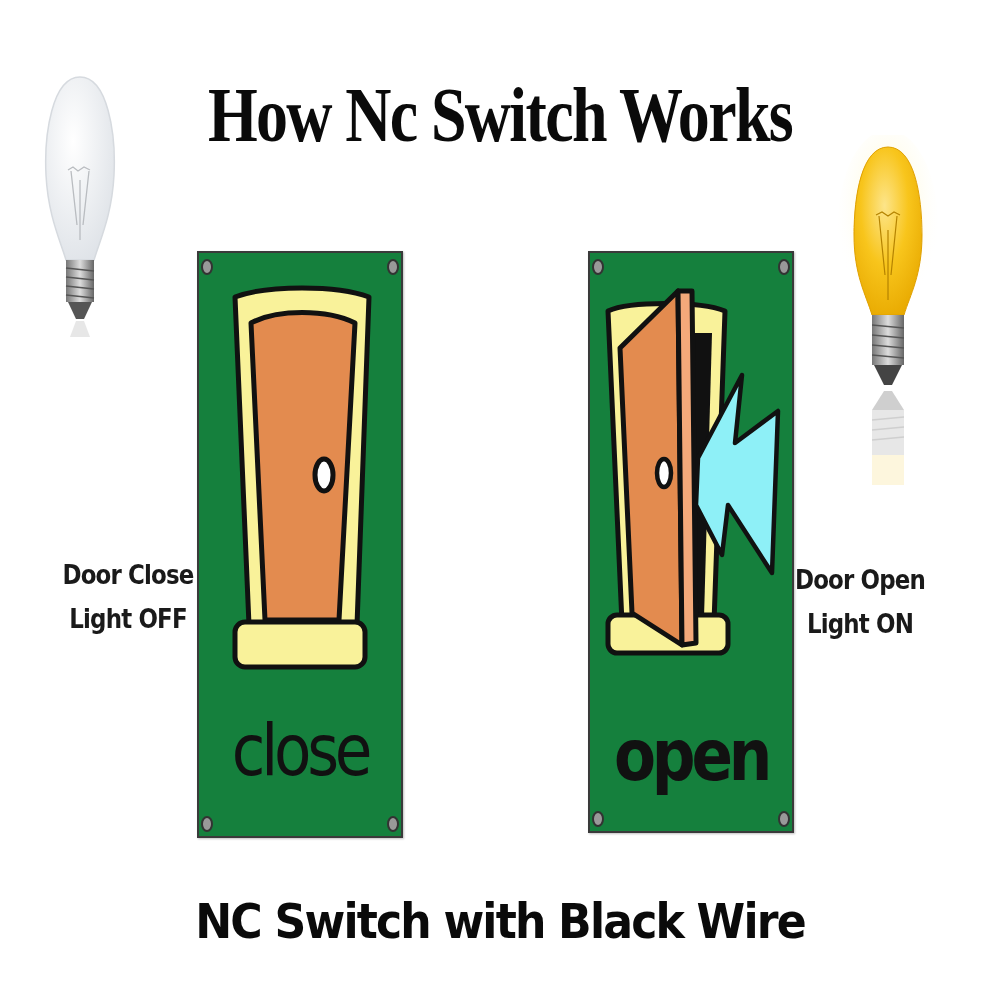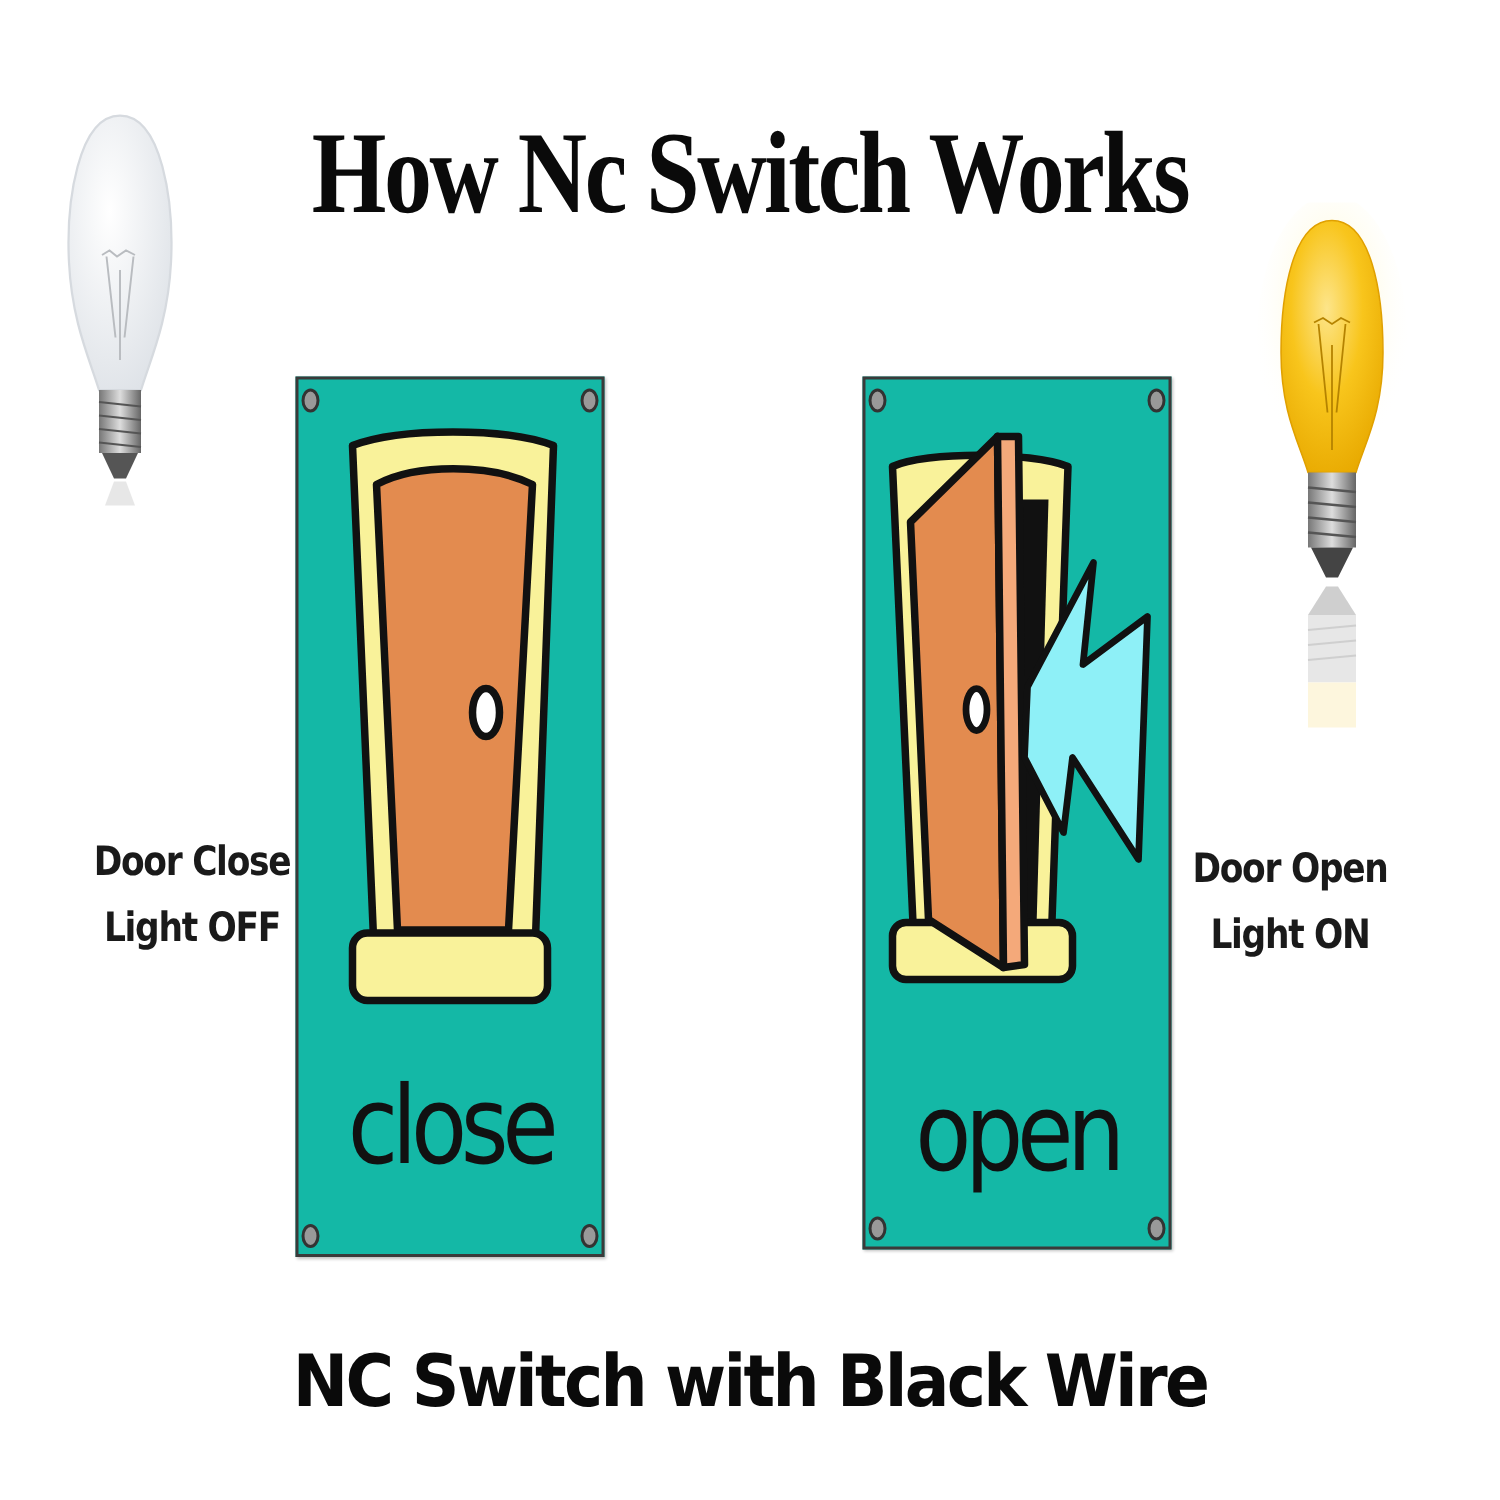--- a/index.html
+++ b/index.html
@@ -9,21 +9,21 @@
     font-family:"Liberation Serif", "DejaVu Serif", serif; font-weight:bold;
     font-size:78px; letter-spacing:-2px; color:#0a0a0a; transform:scaleX(0.82); transform-origin:center;
   }
   .bulb { position:absolute; }
   .side-label {
     position:absolute; font-family:"DejaVu Sans", sans-serif; font-weight:bold;
     font-size:27px; line-height:44px; color:#1a1a1a; text-align:center; letter-spacing:-1px;
     transform:scaleX(0.85);
   }
   .panel {
-    position:absolute; background:#14b8a6; border:2px solid #3a3a3a;
+    position:absolute; background:#15803d; border:2px solid #3a3a3a;
     box-shadow: 1px 1px 2px rgba(0,0,0,0.25);
   }
   .screw { position:absolute; width:12px; height:16px; border-radius:50%; border:2px solid #333; background:#999; box-sizing:border-box; }
   .panel-word {
     position:absolute; left:0; width:100%; text-align:center;
     font-family:"DejaVu Sans", sans-serif; font-size:72px; color:#111; letter-spacing:-5px;
     transform:scaleX(0.85);
   }
   .bottom-caption {
     position:absolute; left:0; top:893px; width:1000px; text-align:center;
@@ -112,21 +112,21 @@
   <span class="screw" style="right:2px;bottom:4px"></span>
   <svg style="position:absolute;left:28px;top:32px" width="148" height="400" viewBox="0 0 148 400">
     <path d="M8 12 C40 0 110 0 142 12 L130 340 L22 340 Z" fill="#f9f29a" stroke="#111" stroke-width="5" stroke-linejoin="round"></path>
     <path d="M24 38 C50 24 100 24 128 38 L112 335 L38 335 Z" fill="#e38b4f" stroke="#111" stroke-width="5" stroke-linejoin="round"></path>
     <ellipse cx="97" cy="190" rx="9" ry="16" fill="#fff" stroke="#111" stroke-width="5"></ellipse>
     <rect x="8" y="337" width="130" height="45" rx="10" fill="#f9f29a" stroke="#111" stroke-width="5"></rect>
   </svg>
   <div class="panel-word" style="top:455px;">close</div>
 </div>
 
-<div class="panel" style="left:575px;top:251px;width:202px;height:578px;">
+<div class="panel" style="left:588px;top:251px;width:202px;height:578px;font-weight:bold;">
   <span class="screw" style="left:2px;top:6px"></span>
   <span class="screw" style="right:2px;top:6px"></span>
   <span class="screw" style="left:2px;bottom:4px"></span>
   <span class="screw" style="right:2px;bottom:4px"></span>
   <svg style="position:absolute;left:10px;top:30px" width="190" height="375" viewBox="0 0 190 375">
     <path d="M8 28 C30 18 100 18 125 28 L114 340 L22 340 Z" fill="#f9f29a" stroke="#111" stroke-width="5" stroke-linejoin="round"></path>
     <path d="M90 50 L112 50 L104 335 L82 335 Z" fill="#111"></path>
     <rect x="8" y="332" width="120" height="38" rx="9" fill="#f9f29a" stroke="#111" stroke-width="5"></rect>
     <path d="M20 65 L78 8 L82 362 L32 330 Z" fill="#e38b4f" stroke="#111" stroke-width="5" stroke-linejoin="round"></path>
     <path d="M78 8 L92 8 L96 360 L82 362 Z" fill="#f4a97a" stroke="#111" stroke-width="5" stroke-linejoin="round"></path>

